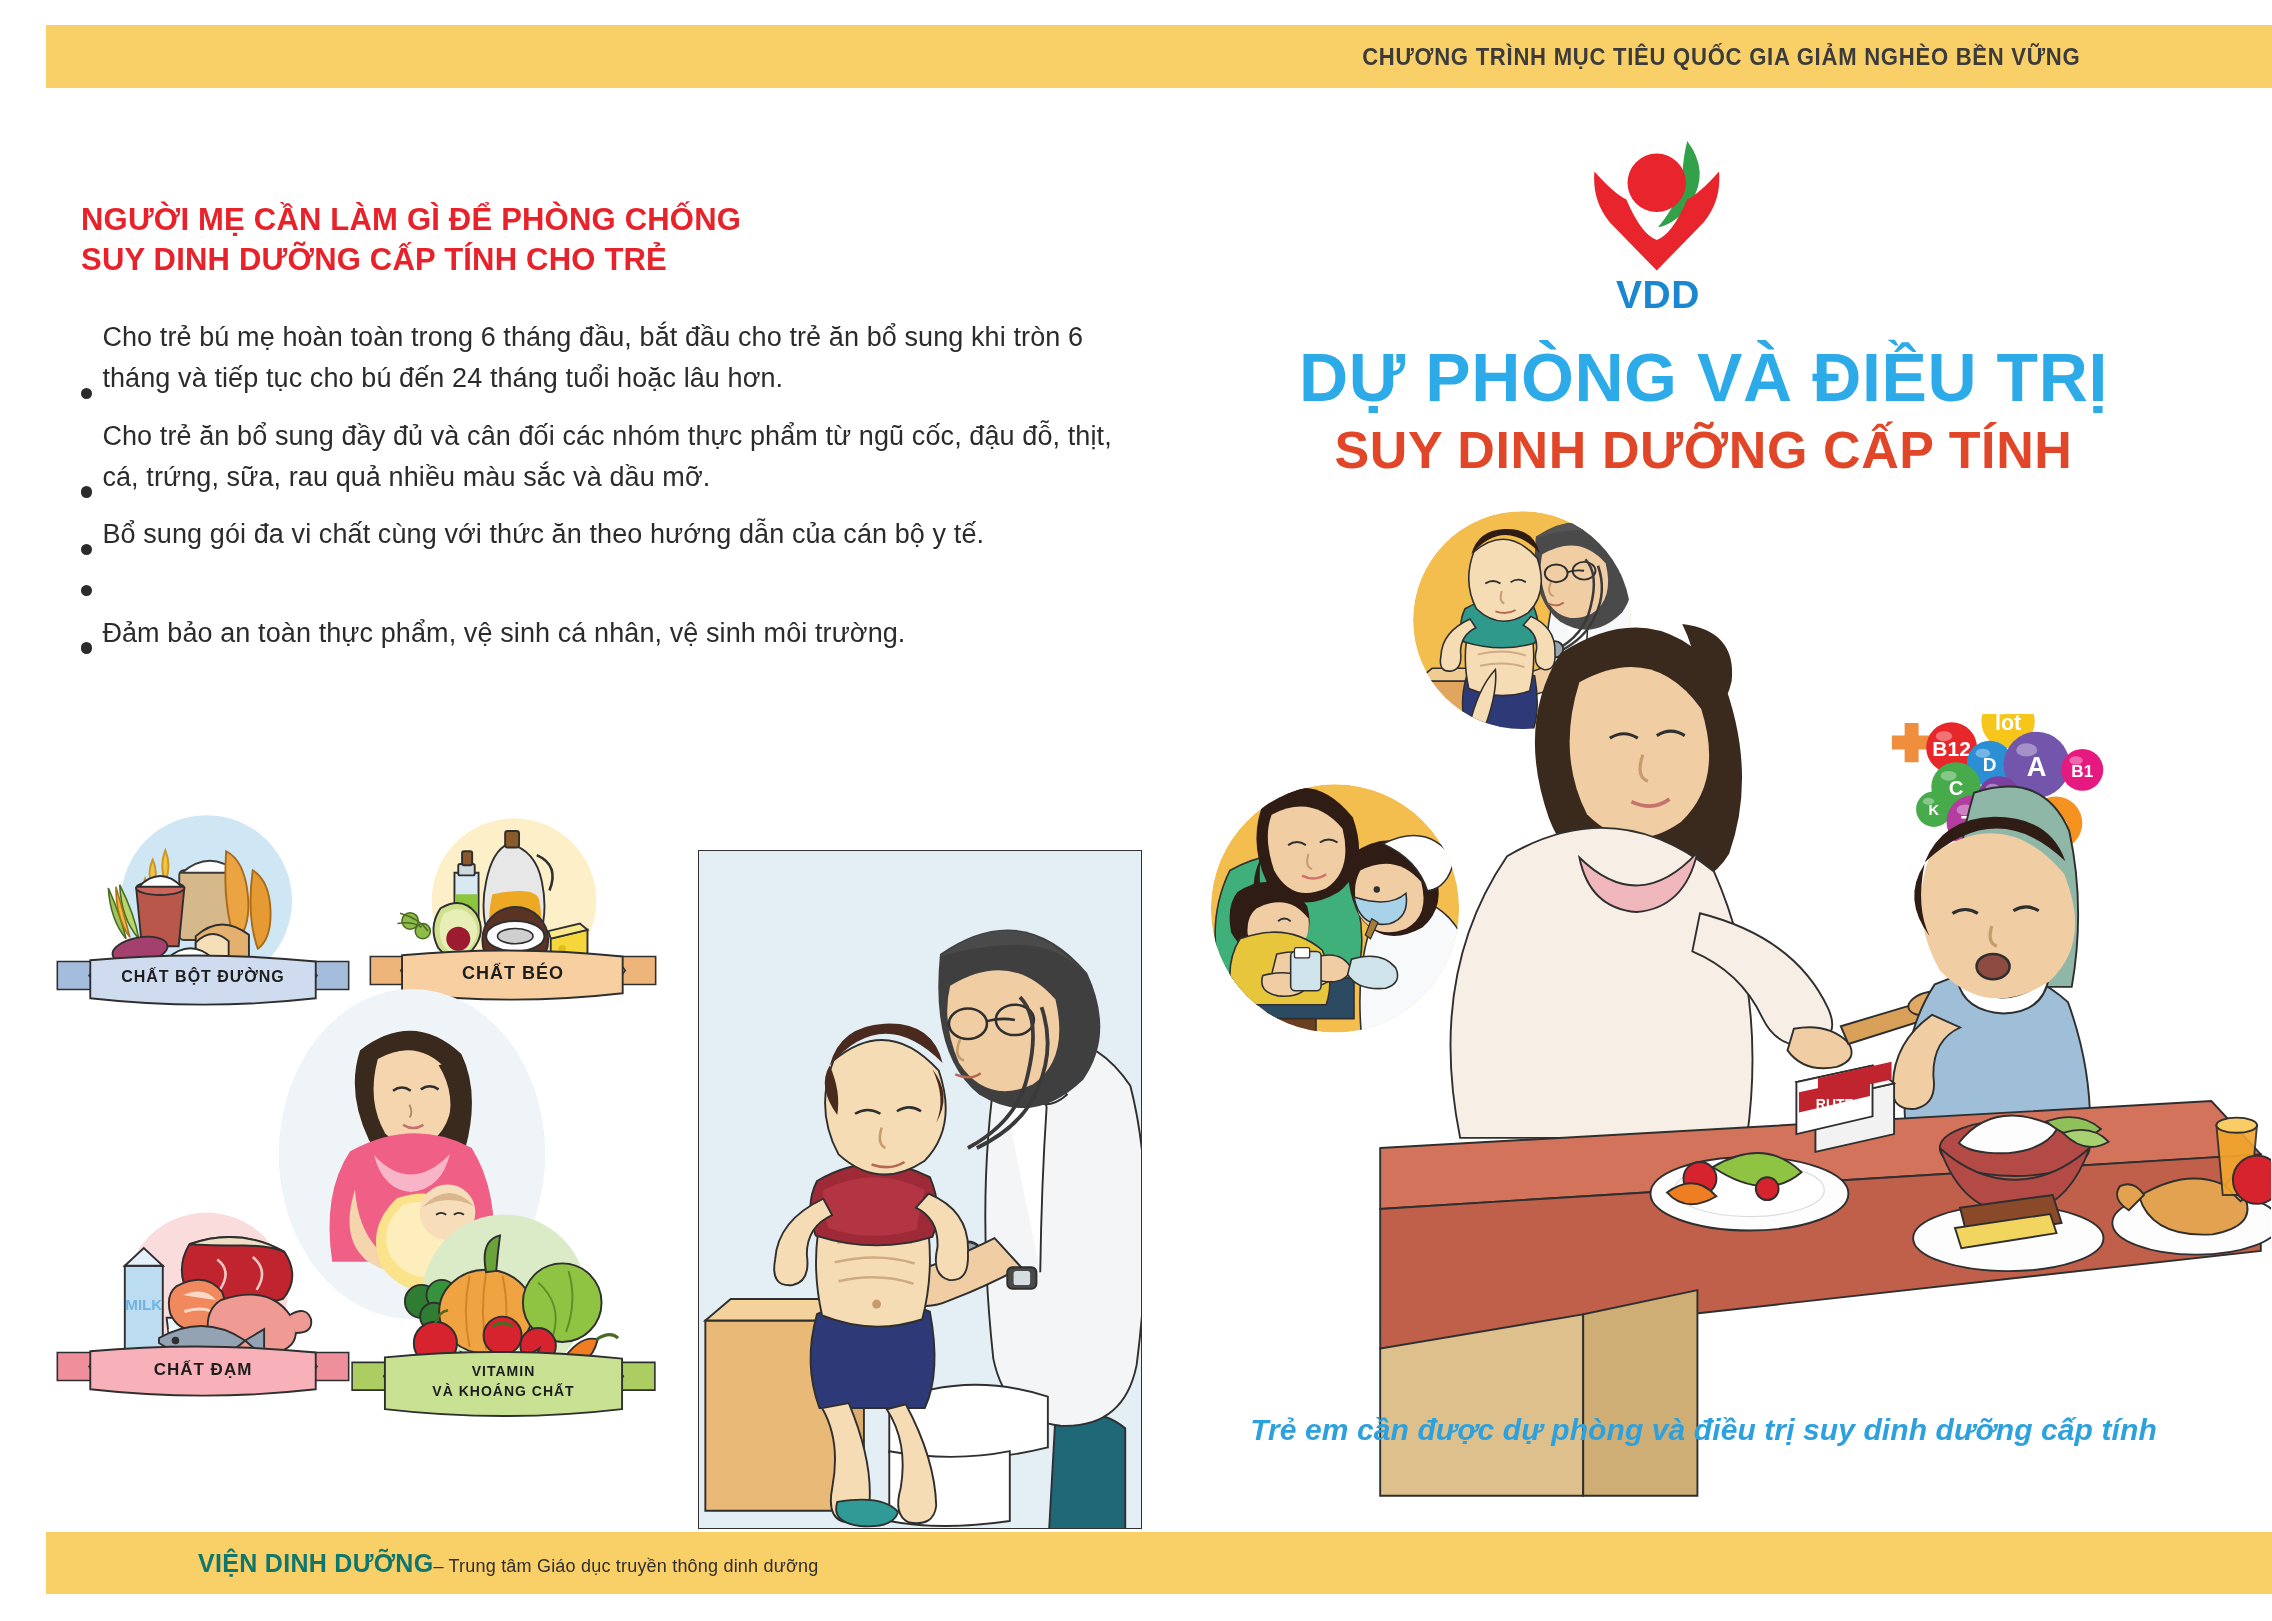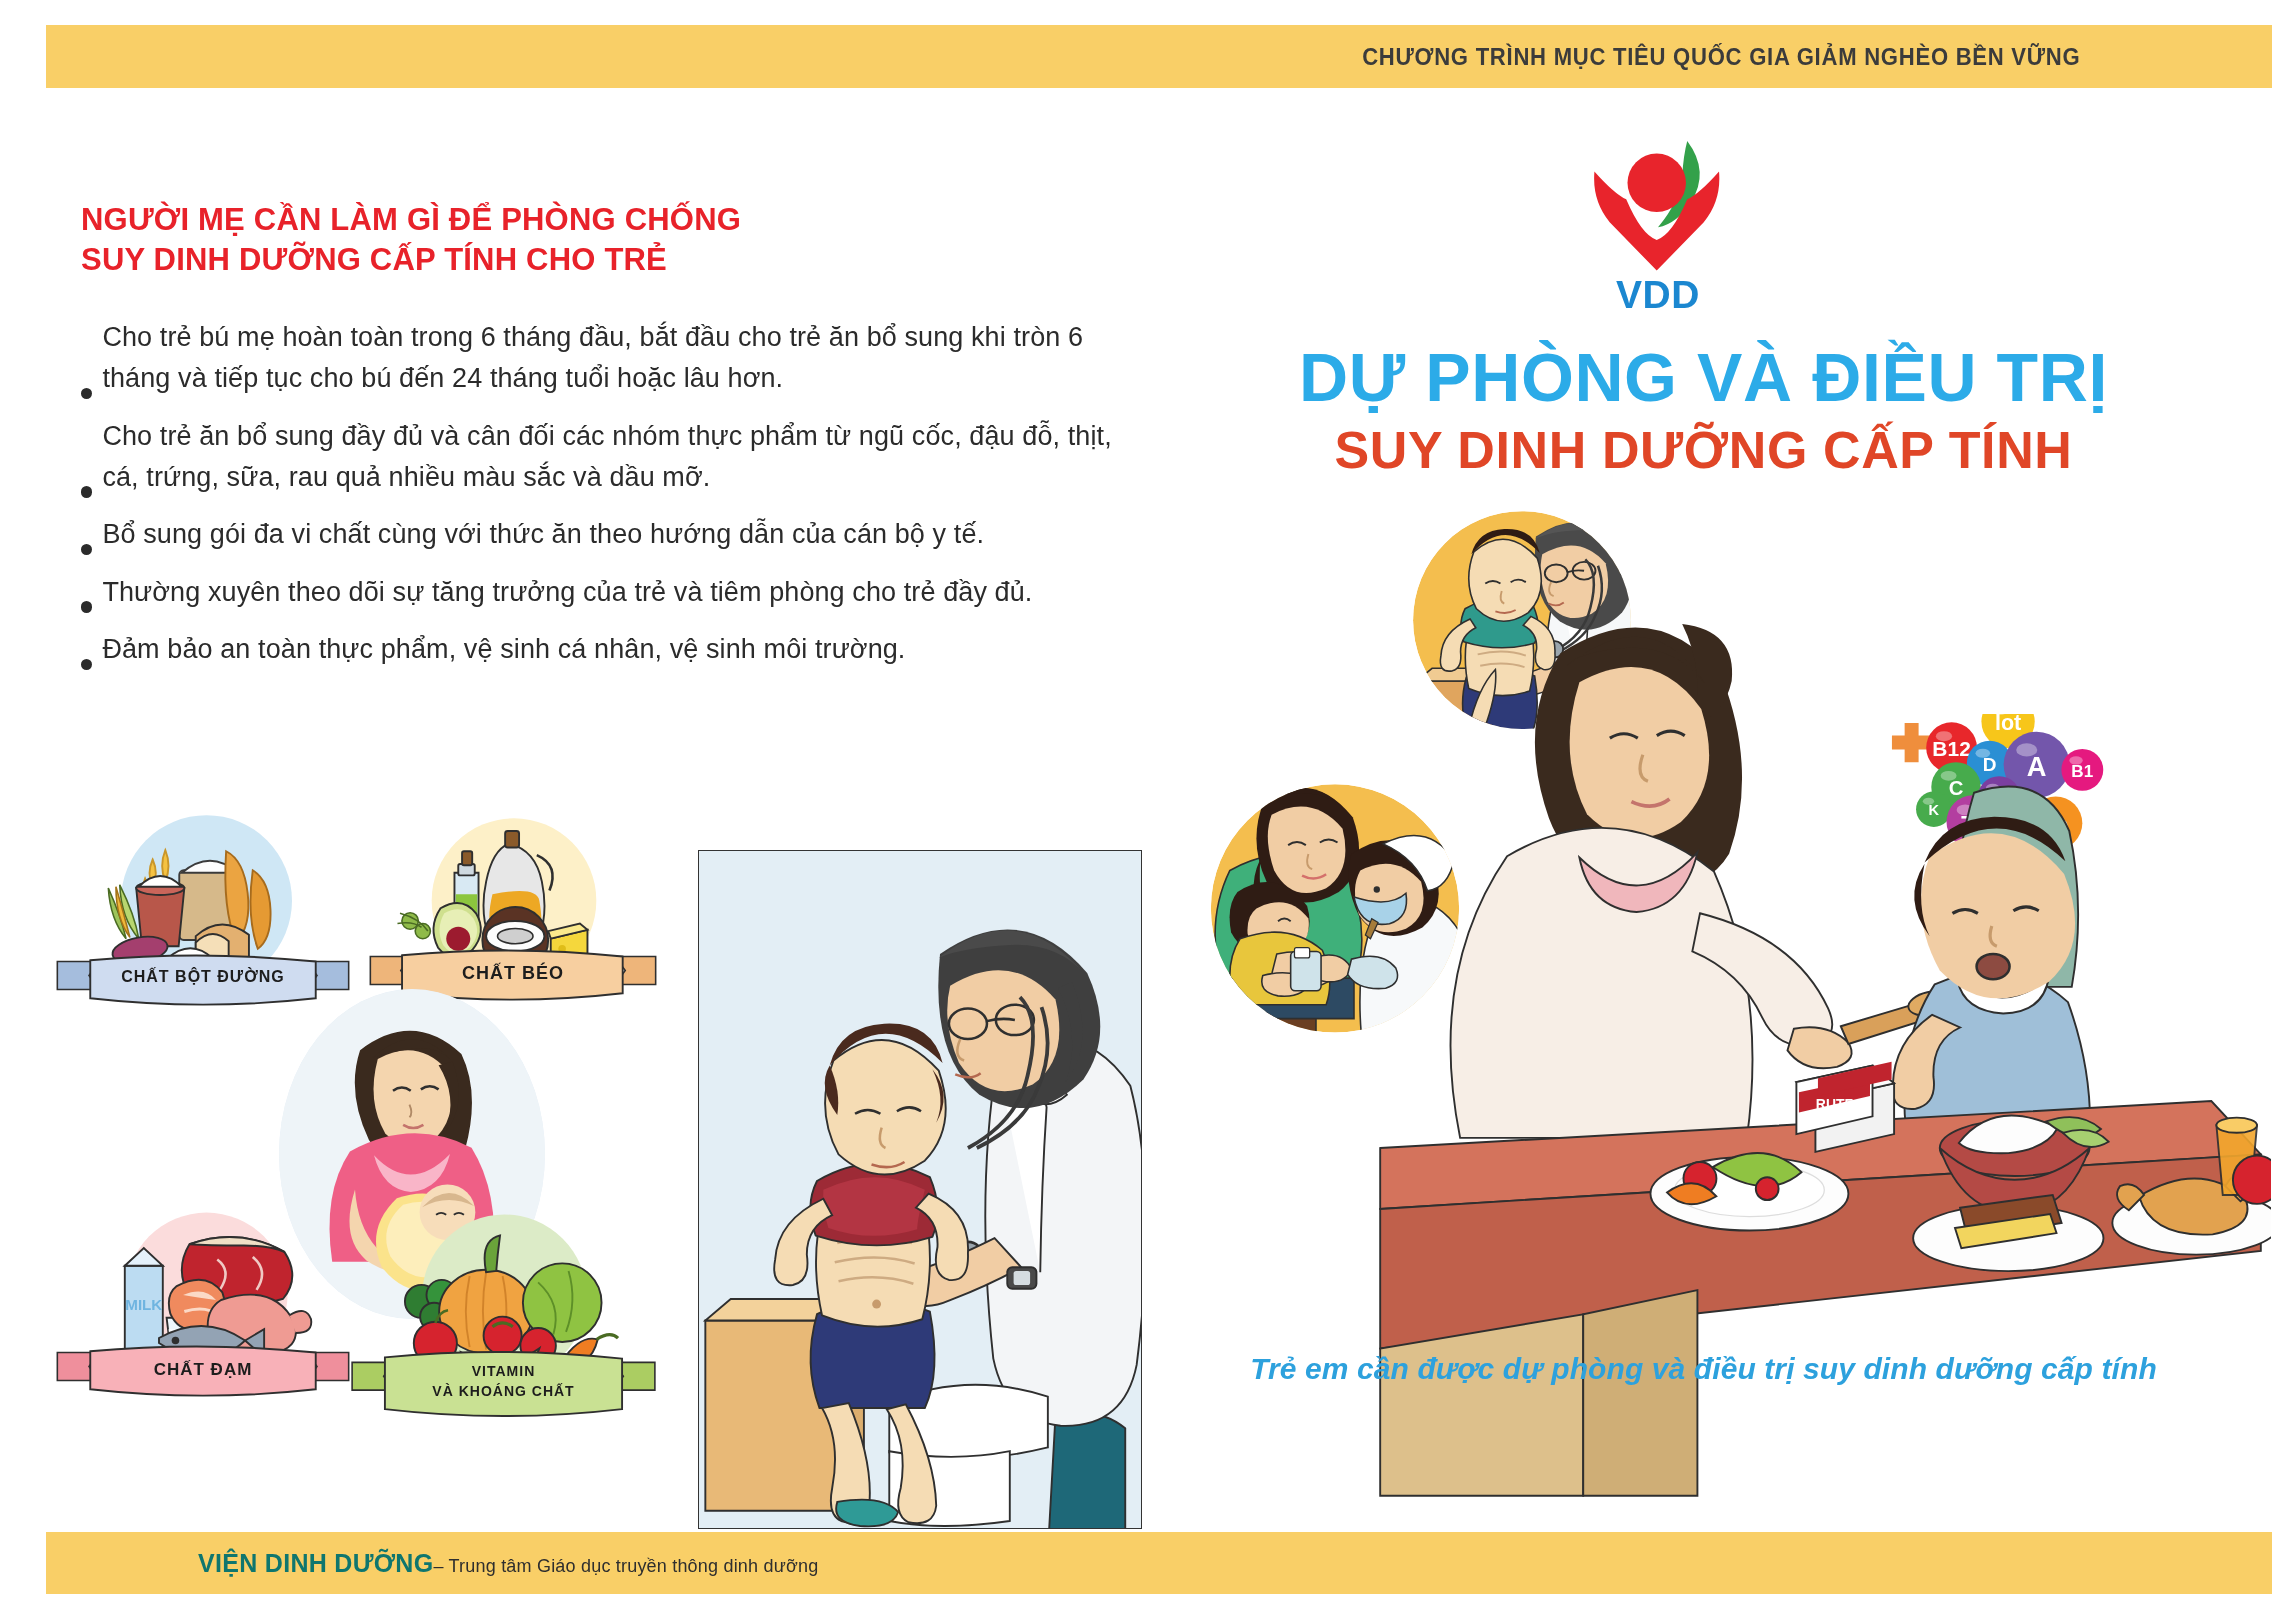--- a/index.html
+++ b/index.html
@@ -88,21 +88,21 @@
   .main-title { position:absolute; left:0; top:247px; width:1137px; text-align:center; }
   .mt-line1 { color:#2cabe8; font-weight:bold; font-size:68px; letter-spacing:0.6px; line-height:1.22; }
   .mt-line2 { color:#e04627; font-weight:bold; font-size:52px; letter-spacing:0.6px; line-height:1.22; }
 
   .circle-doctor { position:absolute; left:254px; top:422px; width:266px; height:219px; }
   .circle-vaccine { position:absolute; left:67px; top:695px; width:266px; height:254px; }
   .scene-feeding { position:absolute; left:235px; top:469px; width:901px; height:939px; }
 
   .vitamins { position:absolute; left:748px; top:625px; width:273px; height:159px; }
 
-  .tagline { position:absolute; left:0; top:1258px; width:1137px; text-align:center; }
+  .tagline { position:absolute; left:0; top:1319px; width:1137px; text-align:center; }
   .tag-line {
     color:#2da1dd; font-weight:bold; font-style:italic; font-size:30px; line-height:1.45;
     letter-spacing:0.1px;
   }
 
   svg { display:block; }
 </style>
 </head>
 <body>
 
@@ -127,21 +127,20 @@
       <div class="bullet">
         <span class="bullet-dot"></span>
         <span class="bullet-text">Cho trẻ ăn bổ sung đầy đủ và cân đối các nhóm thực phẩm từ ngũ cốc, đậu đỗ, thịt, cá, trứng, sữa, rau quả nhiều màu sắc và dầu mỡ.</span>
       </div>
       <div class="bullet">
         <span class="bullet-dot"></span>
         <span class="bullet-text">Bổ sung gói đa vi chất cùng với thức ăn theo hướng dẫn của cán bộ y tế.</span>
       </div>
       <div class="bullet">
         <span class="bullet-dot"></span>
-        <span class="bullet-text">Thường xuyên theo dõi sự tăng trưởng của trẻ và tiêm phòng cho trẻ đầy đủ.</span>
       </div>
       <div class="bullet">
         <span class="bullet-dot"></span>
         <span class="bullet-text">Đảm bảo an toàn thực phẩm, vệ sinh cá nhân, vệ sinh môi trường.</span>
       </div>
     </div>
 
     <div class="illus-left">
 
       <div class="food-circle" style="left:0px; top:12.7px; width:273px; height:209px;">

